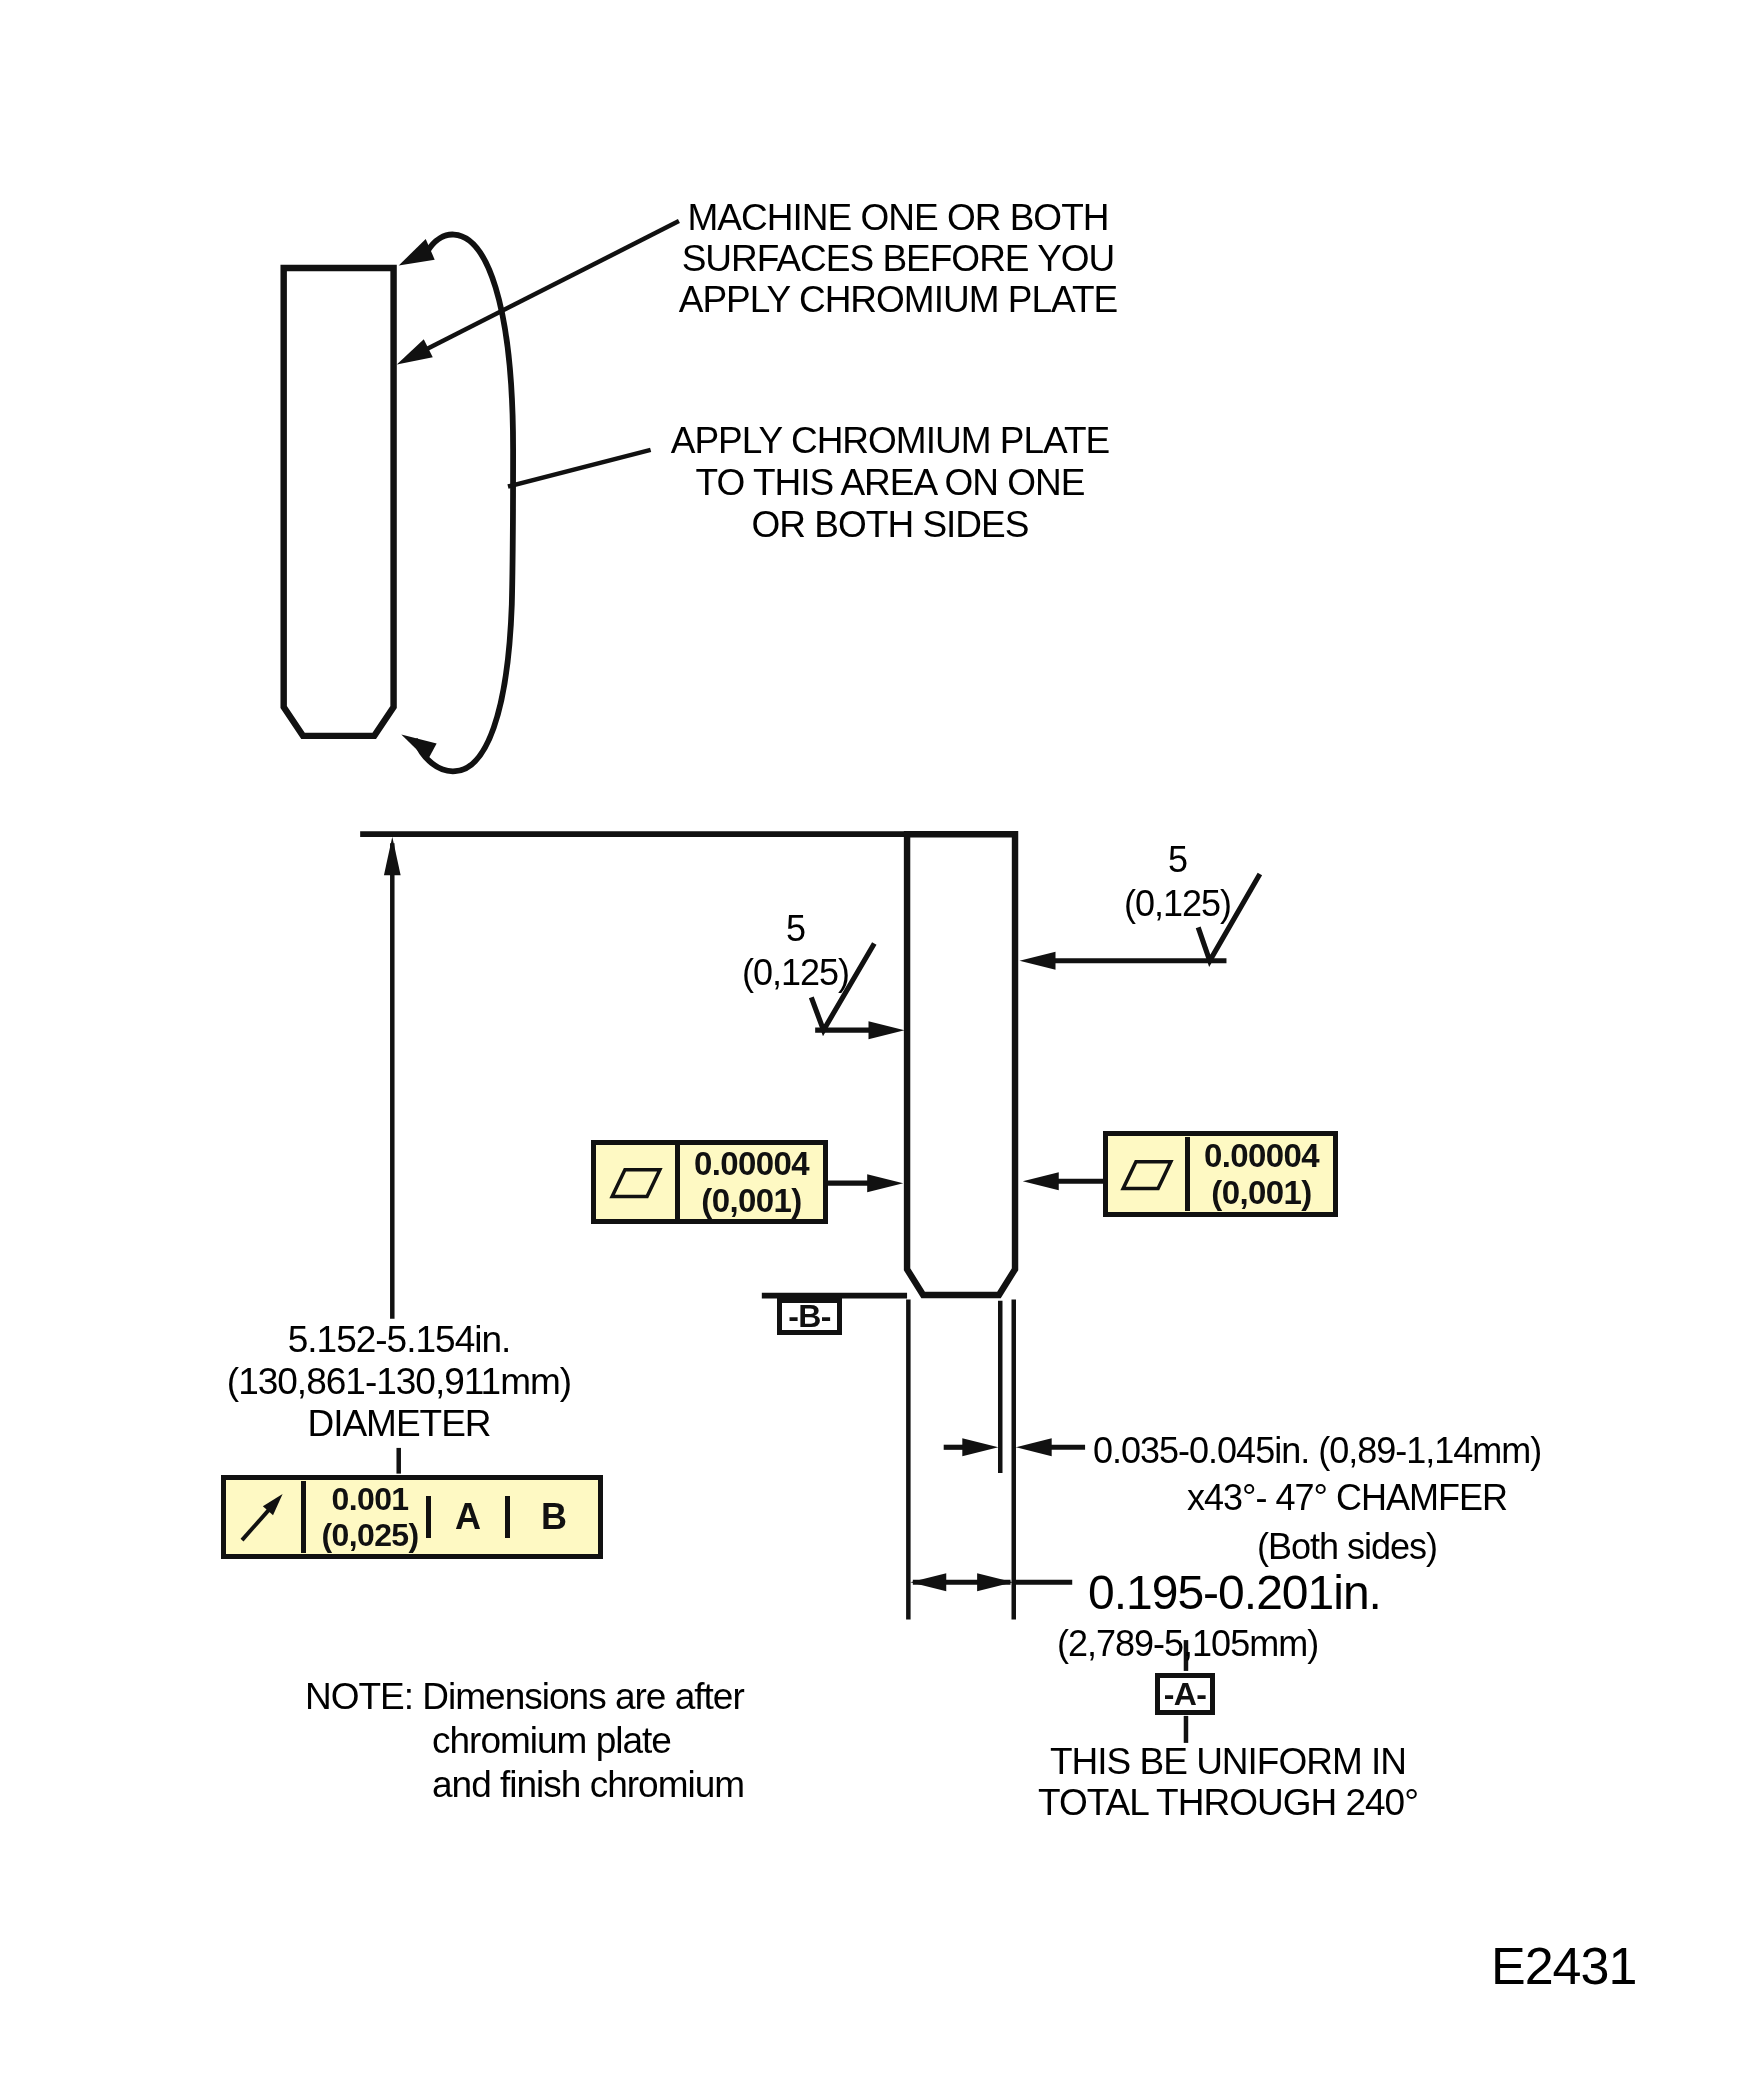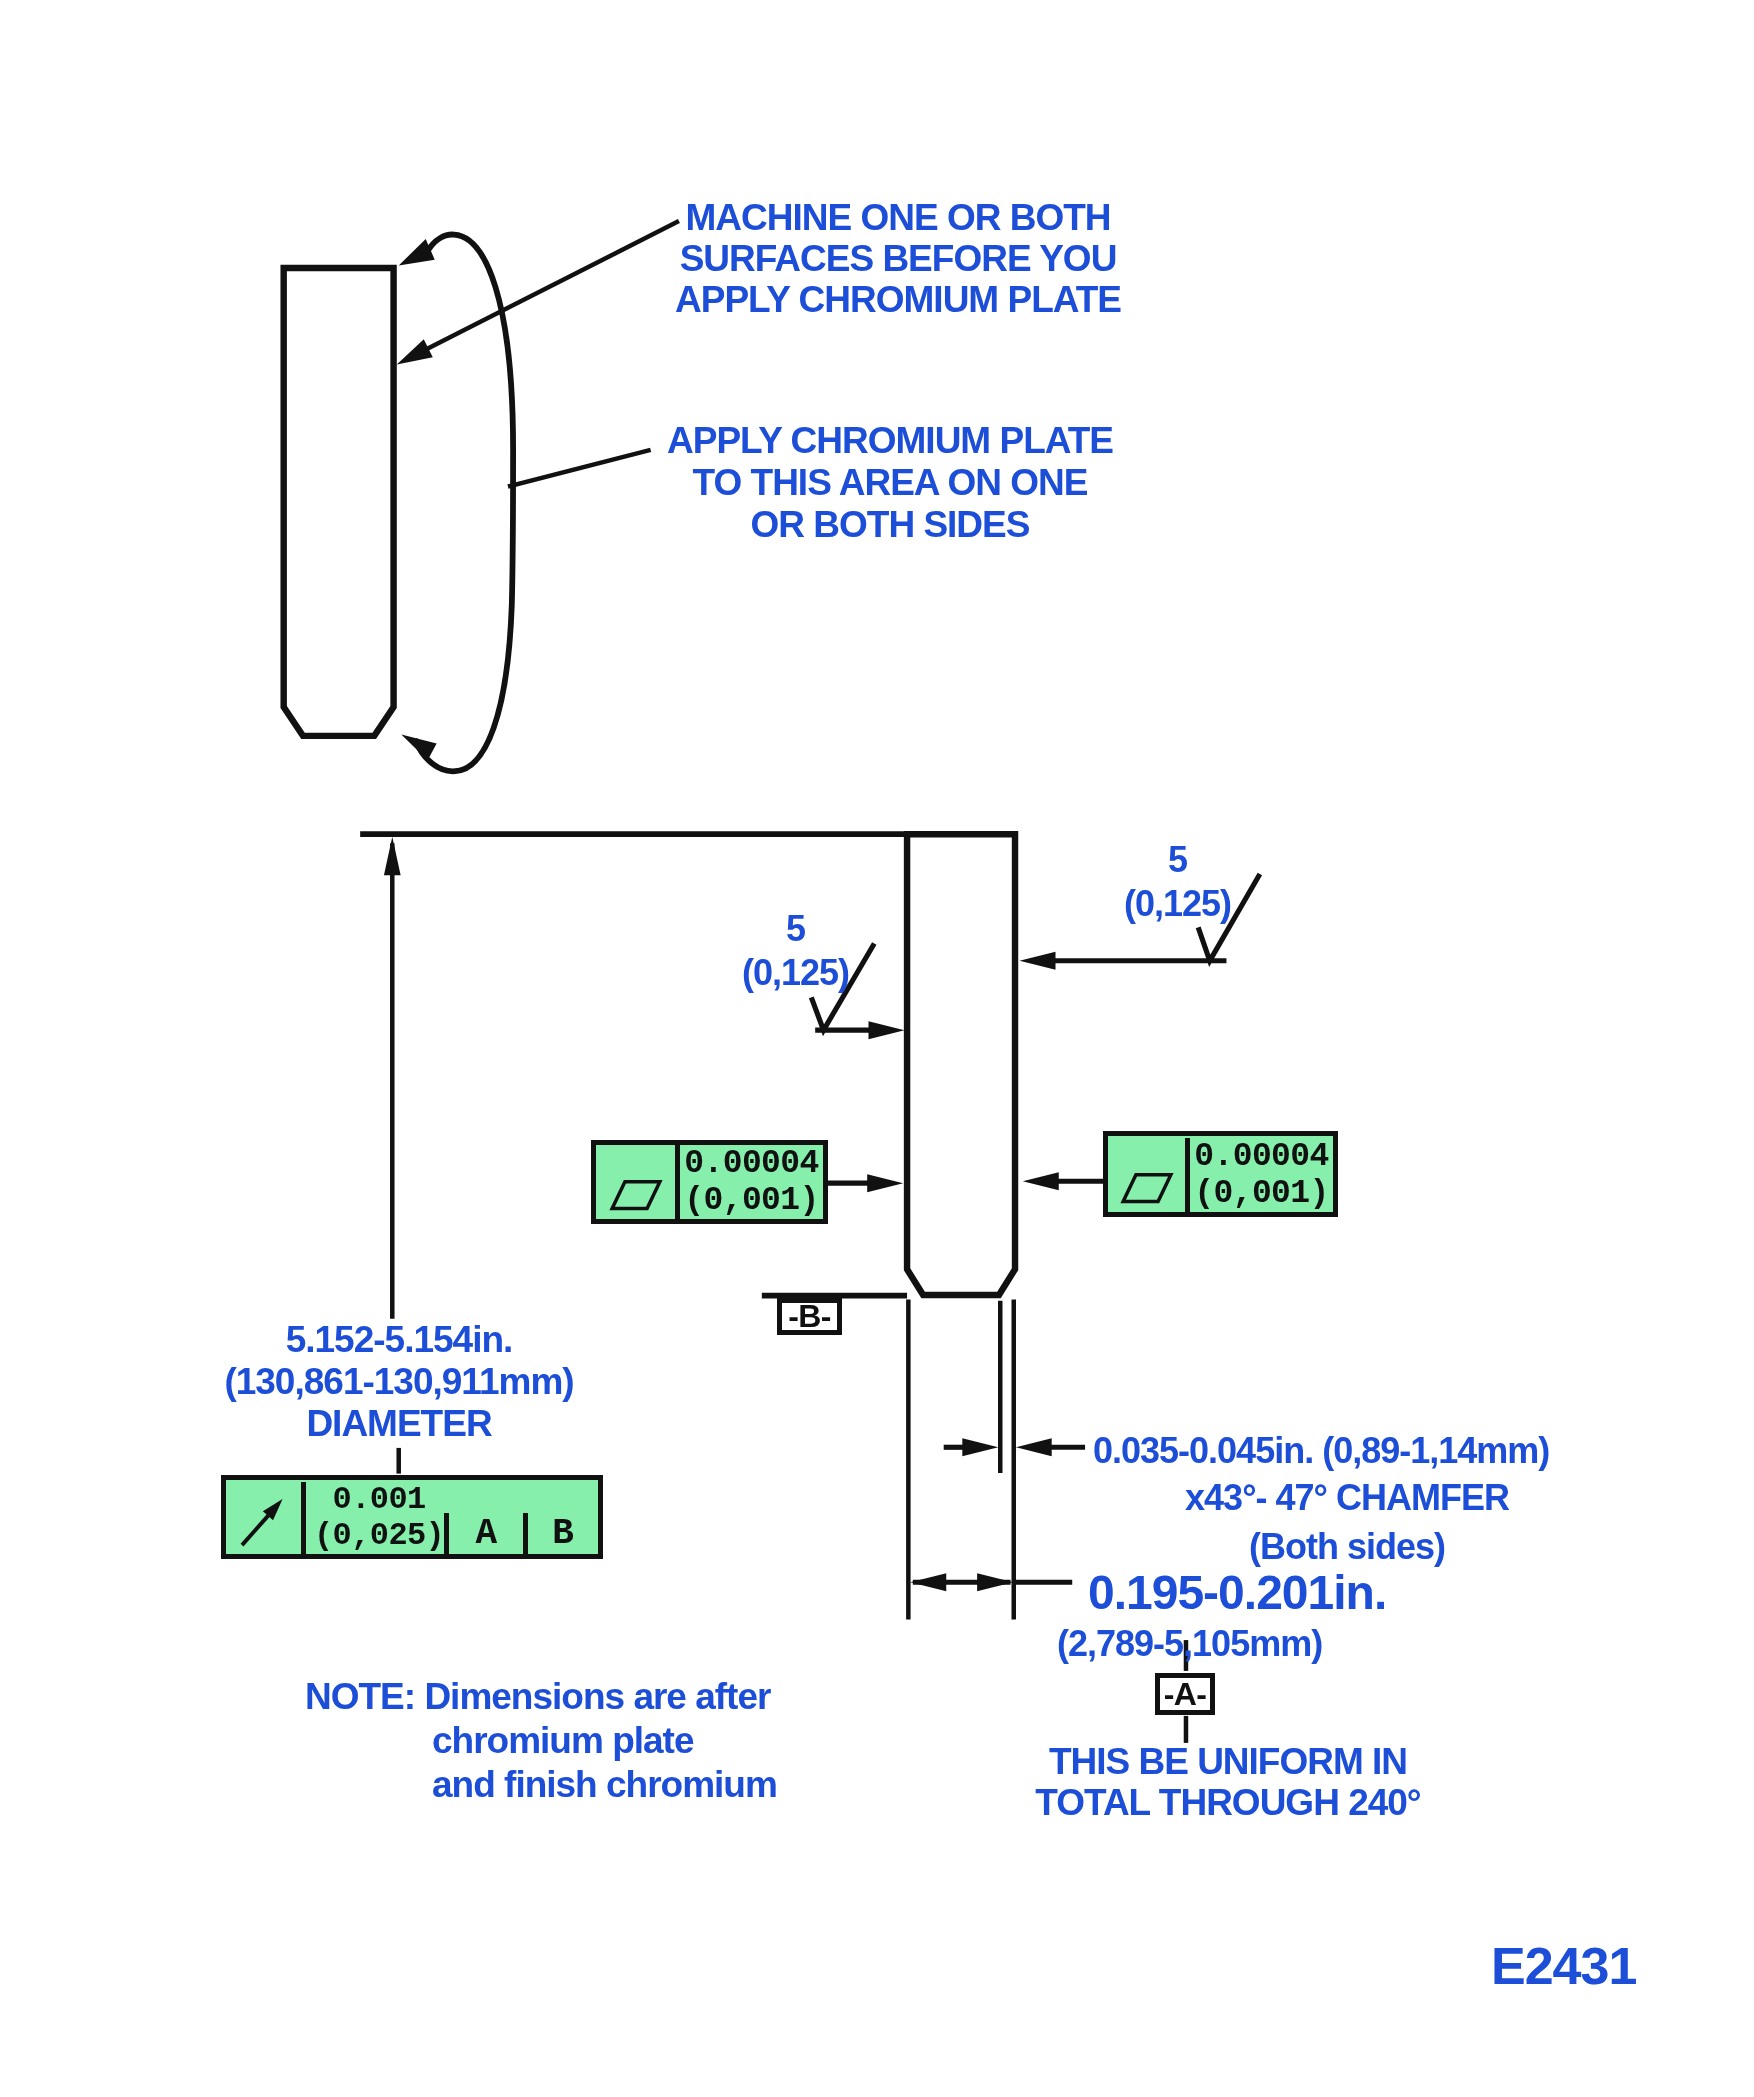--- a/index.html
+++ b/index.html
@@ -1,24 +1,24 @@
 <!DOCTYPE html>
 <html style="font-size:10.3px"><head>
 <meta charset="utf-8">
 <style>
   html,body{margin:0;padding:0;background:#ffffff;}
   .canvas{position:relative;width:1755px;height:2097px;background:#ffffff;overflow:hidden;
           font-family:"Liberation Sans","DejaVu Sans",sans-serif;color:#111;}
   svg.lineart{position:absolute;left:0;top:0;}
-  .t{position:absolute;font-weight:700;color:#1d4ed8;letter-spacing:-1px;white-space:nowrap;
+  .t{position:absolute;font-weight:400;color:#000000;letter-spacing:-1px;white-space:nowrap;
      font-size:37px;line-height:42px;}
   .ctr{text-align:center;}
   
-  .fcf{position:absolute;display:flex;border:5.8px solid #111;background:#86efac;box-sizing:border-box;
-       align-items:flex-end;font-family:Liberation Mono, monospace;}
+  .fcf{position:absolute;display:flex;border:5.8px solid #111;background:#fef9c3;box-sizing:border-box;
+       align-items:center;}
   .fcf .cell{display:flex;flex-direction:column;align-items:center;justify-content:center;
              box-sizing:border-box;}
   .fcf .cell+.cell{border-left:5.8px solid #111;}
   .fcf .tol{font-weight:700;font-size:33px;line-height:37px;letter-spacing:-0.6px;}
   .datum{position:absolute;border:5.8px solid #111;box-sizing:border-box;display:flex;
          align-items:center;justify-content:center;font-weight:700;font-size:32px;
          letter-spacing:-0.6px;background:#fff;}
   .noteIndent{padding-left:127px;}
 </style>
 </head>

